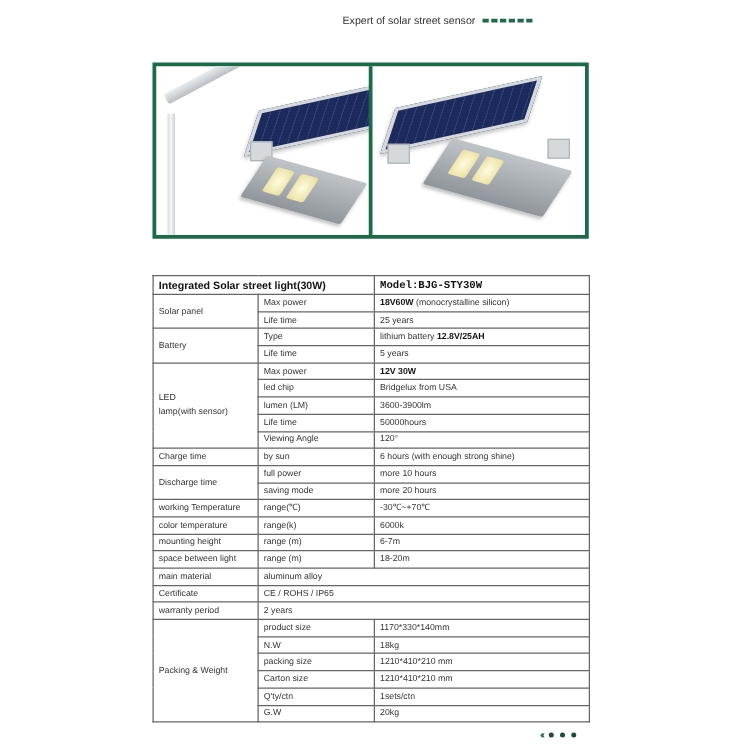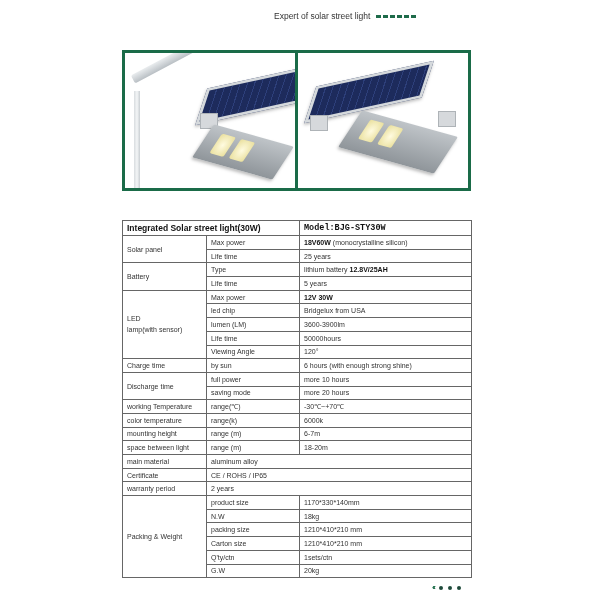--- a/index.html
+++ b/index.html
@@ -35,21 +35,21 @@
   b { font-weight:bold; color:#111; }
 
   .pager { position:absolute; left:432px; top:583px; display:flex; align-items:center; gap:5px; }
   .pager .chev { color:#1a6b48; font-size:8px; letter-spacing:-2px; font-weight:bold; }
   .pager .dot { width:4px; height:4px; border-radius:50%; background:#1e4a3a; }
 </style>
 </head>
 <body>
 
 <div class="tagline">
-  <span>Expert of solar street light</span>
+  <span>Expert of solar street sensor</span>
   <span class="dashes">
     <span></span>
       <span></span>
       <span></span>
       <span></span>
       <span></span>
       <span></span>
   </span>
 </div>
 

